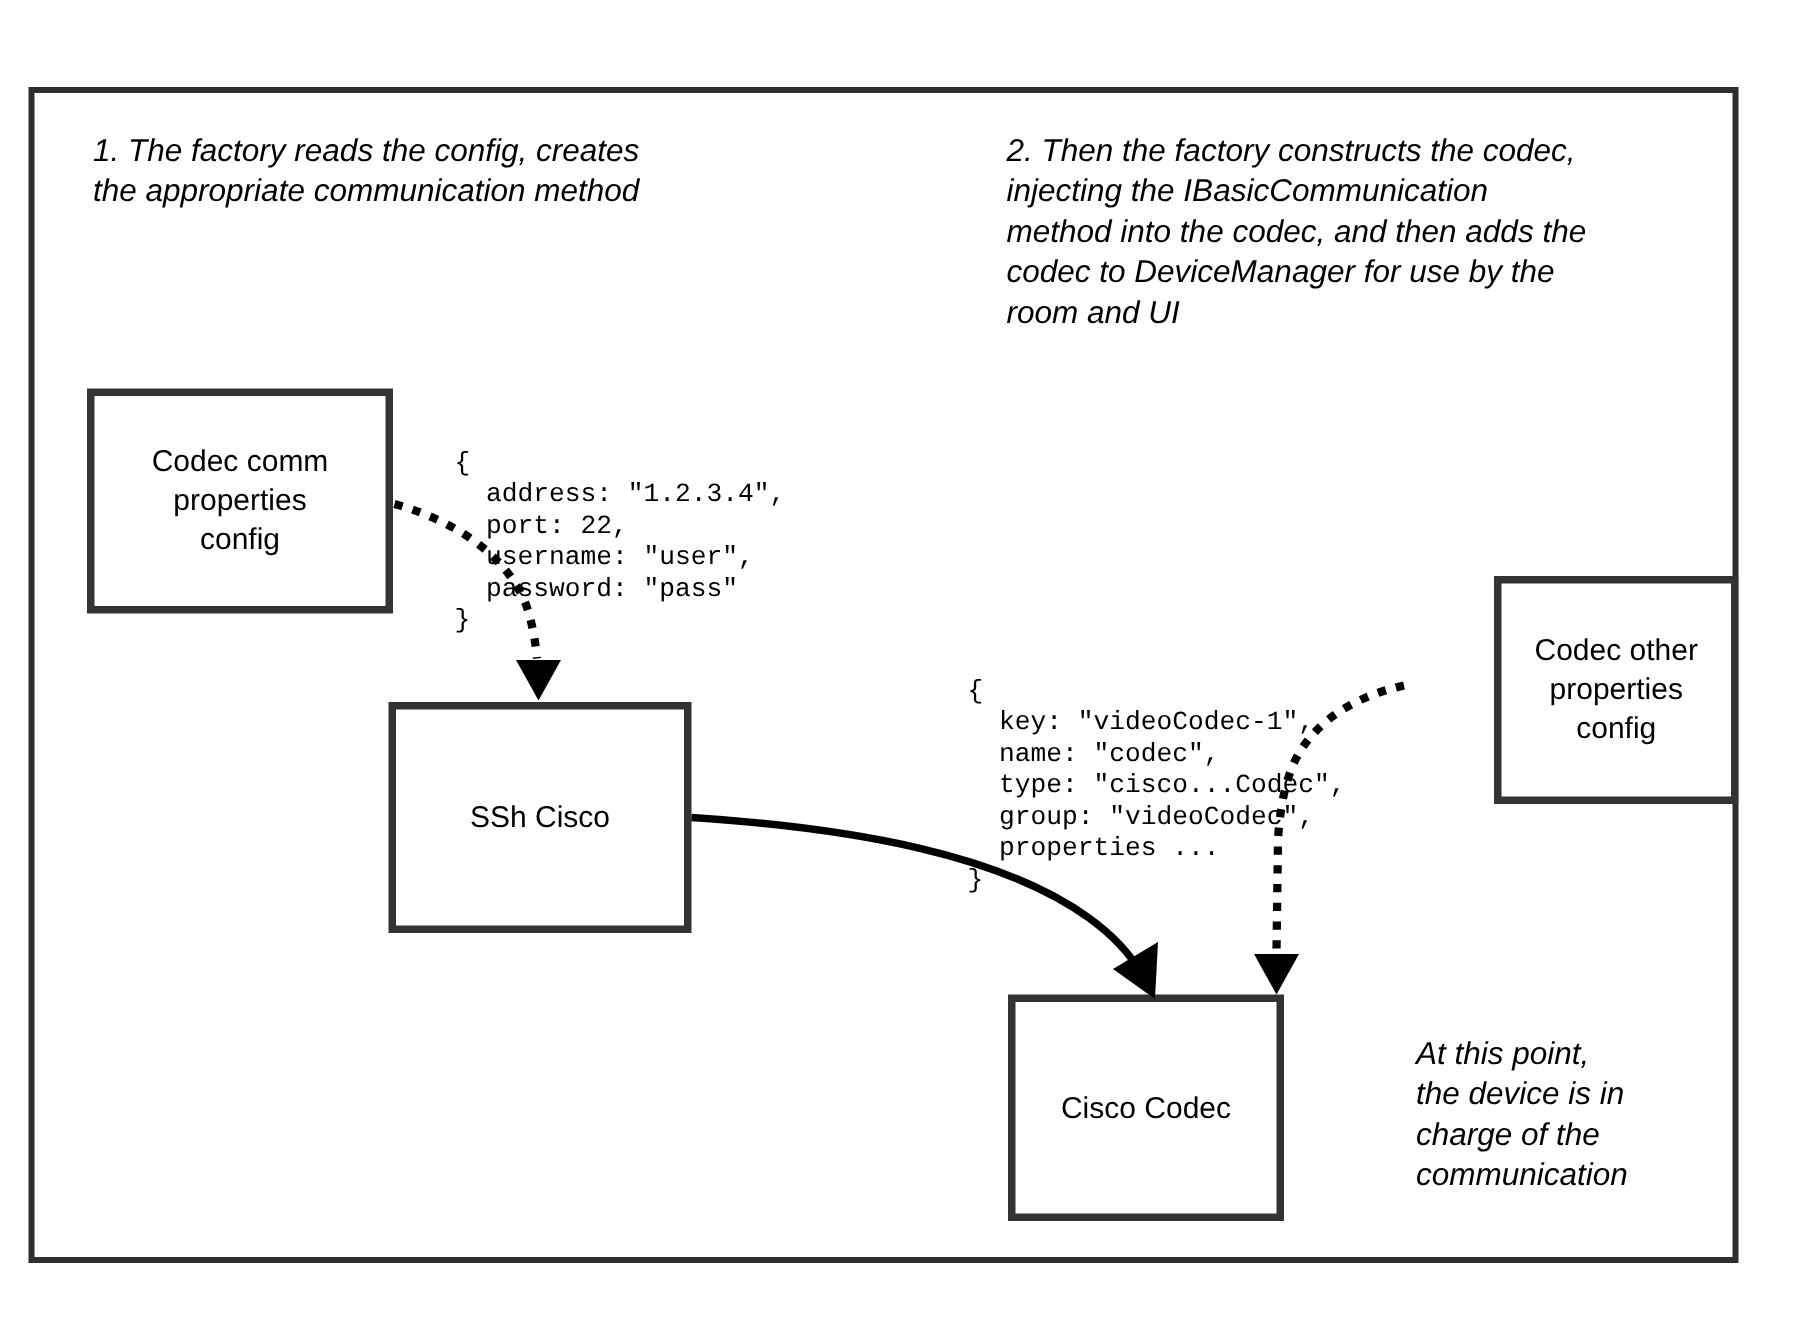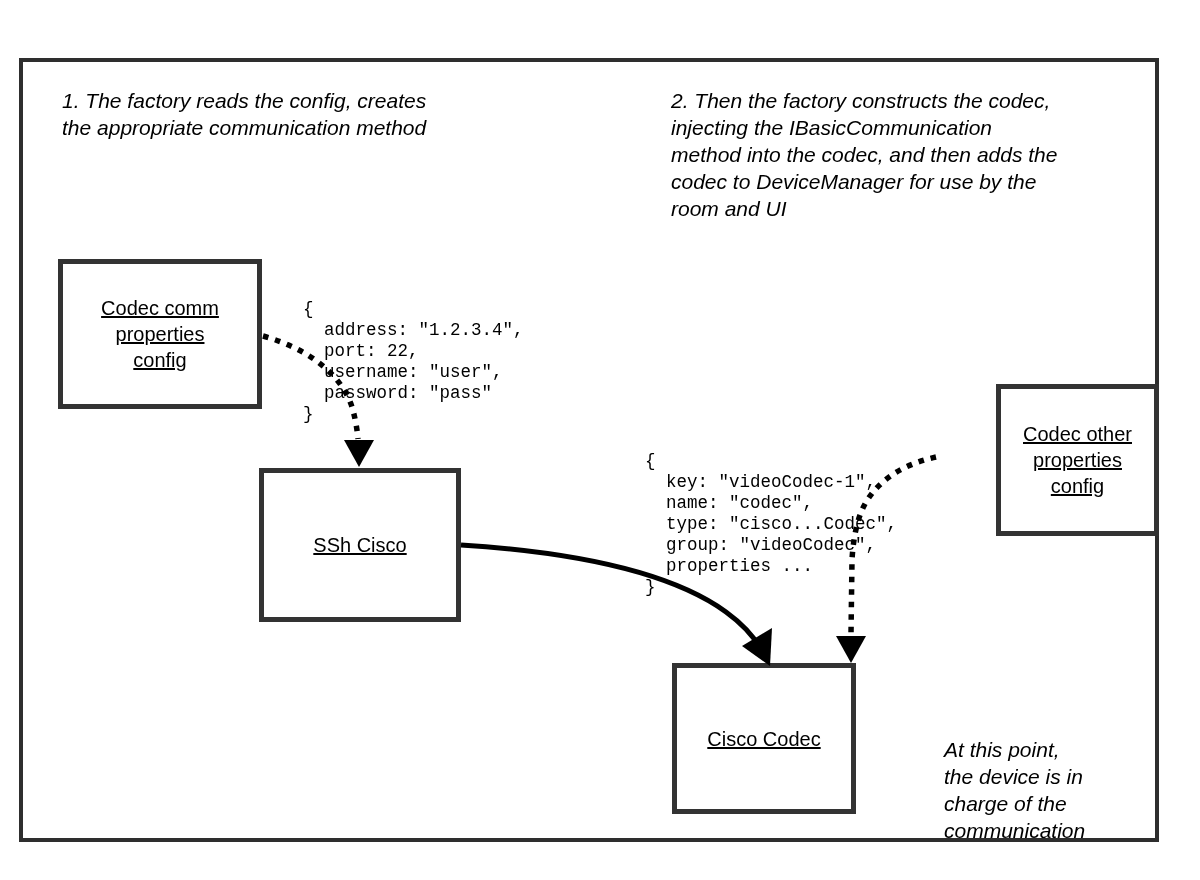--- a/index.html
+++ b/index.html
@@ -30,33 +30,33 @@
   .note {
     position: absolute;
     font-size: 21px;
     line-height: 27px;
     white-space: pre-line;
     color: var(--text);
     font-style: italic;
   }
   .note-step1 { left: 62px; top: 87px; width: 460px; }
   .note-step2 { left: 671px; top: 87px; width: 480px; }
-  .note-endpoint { left: 944px; top: 689px; width: 200px; margin-top: 47px; }
+  .note-endpoint { left: 944px; top: 689px; width: 200px; }
   .box {
     position: absolute;
     border: 5px solid var(--box_border);
     background: var(--background);
     display: flex;
     align-items: center;
     justify-content: center;
     text-align: center;
     font-size: 20px;
     line-height: 26px;
   }
-  .box span { white-space: pre-line; text-decoration: underline; }
+  .box span { white-space: pre-line; }
   .box-codec-comm  { left: 58px;  top: 259px; width: 204px; height: 150px; }
   .box-ssh-client  { left: 259px; top: 468px; width: 202px; height: 154px; }
   .box-codec-other { left: 952px; top: 384px; width: 163px; height: 152px; margin-left: 44px; }
   .box-cisco-codec { left: 672px; top: 663px; width: 184px; height: 151px; }
   .code {
     position: absolute;
     font-family: "Liberation Mono", "DejaVu Sans Mono", monospace;
     font-size: 17.5px;
     line-height: 21px;
     white-space: pre;

